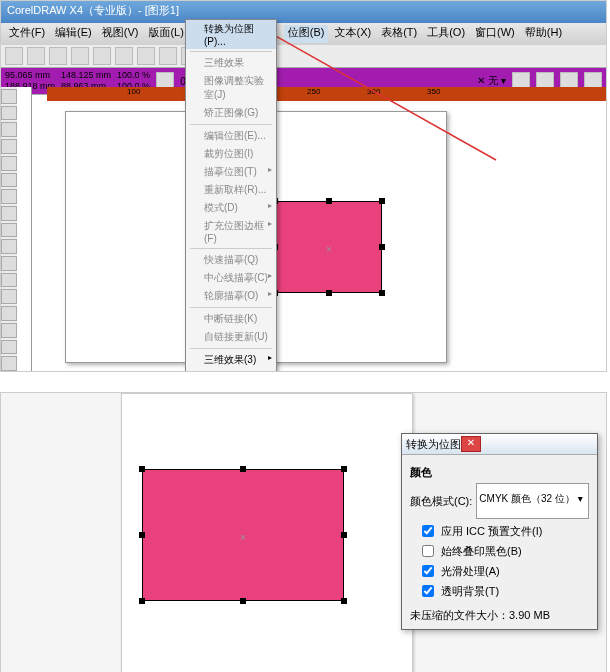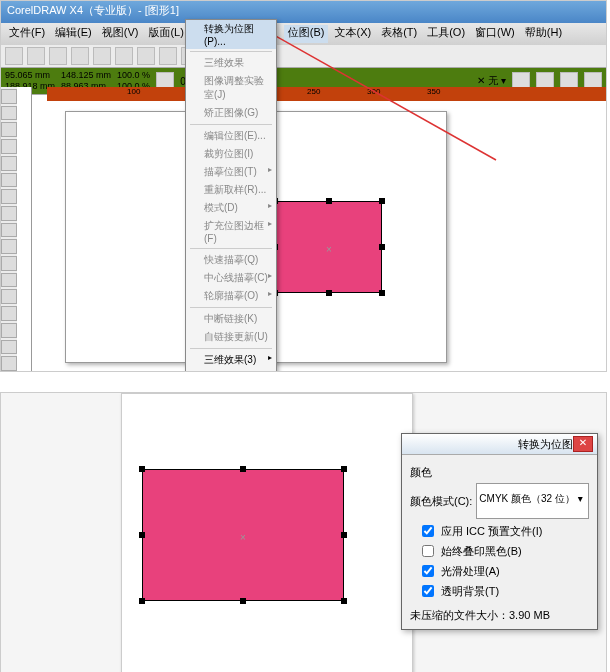--- a/index.html
+++ b/index.html
@@ -5,21 +5,21 @@
 body{margin:0;font-family:"Microsoft YaHei",SimSun,sans-serif;font-size:11px;background:#fff;color:#000}
 .screenshot{border:1px solid #ccc}
 .top-sc{width:605px;height:370px;position:relative;overflow:hidden}
 .bottom-sc{width:605px;height:280px;position:relative;margin-top:20px;overflow:hidden}
 
 .titlebar{height:18px;background:linear-gradient(#6fa8dc,#4a86c7);color:#fff;padding:2px 6px;font-size:11px}
 .menubar{height:18px;background:linear-gradient(#e8e8e8,#d0d0d0);display:flex;padding:2px 4px;gap:2px;font-size:11px}
 .menubar span{padding:0 4px}
 .toolbar1{height:22px;background:#ececec;border-bottom:1px solid #aaa;display:flex;align-items:center;gap:4px;padding:0 4px}
 .tb-icon{width:16px;height:16px;background:#ddd;border:1px solid #bbb}
-.toolbar2{height:26px;background:#4d7c0f;border-bottom:1px solid #aaa;display:flex;align-items:center;gap:6px;padding:0 4px;font-size:10px}
+.toolbar2{height:26px;background:#a21caf;border-bottom:1px solid #aaa;display:flex;align-items:center;gap:6px;padding:0 4px;font-size:10px}
 .coord-box{display:flex;flex-direction:column;font-size:9px;line-height:11px}
 .ruler-h{height:14px;background:#c2410c;border-bottom:1px solid #be185d;position:absolute;top:86px;left:46px;right:0}
 .ruler-v{width:14px;background:#fff;border-right:1px solid #999;position:absolute;top:86px;left:16px;bottom:0}
 .toolbox{width:16px;background:#ececec;position:absolute;top:86px;left:0;bottom:0;display:flex;flex-direction:column;gap:2px;padding-top:2px}
 .tool{width:14px;height:14px;background:#ddd;border:1px solid #aaa;margin:0 auto}
 .canvas-area{position:absolute;top:100px;left:44px;right:0;bottom:0;background:#fff}
 .page{position:absolute;top:10px;left:20px;width:380px;height:250px;background:#fff;box-shadow:2px 2px 4px rgba(0,0,0,0.3);border:1px solid #999}
 .pink-rect{position:absolute;width:105px;height:90px;background:#e8417c;border:1px solid #000}
 .pink-rect.top{top:100px;left:230px}
 .handle{position:absolute;width:6px;height:6px;background:#000}
@@ -32,29 +32,29 @@
 .dd-sep{height:1px;background:#ccc;margin:2px 4px}
 .dd-arrow{position:absolute;right:4px;top:2px;font-size:8px}
 
 .arrow-line{position:absolute;top:24px;left:255px;width:250px;height:140px;pointer-events:none}
 
 .canvas-area2{position:absolute;inset:0;background:#f5f5f5}
 .page2{position:absolute;top:0;left:120px;width:290px;height:280px;background:#fff;border:1px solid #ccc;box-shadow:1px 1px 3px rgba(0,0,0,0.2)}
 .pink-rect.bottom{top:75px;left:20px;width:200px;height:130px}
 
 .dialog{position:absolute;top:40px;right:8px;width:195px;background:#f0f0f0;border:1px solid #666;box-shadow:2px 2px 6px rgba(0,0,0,0.3);font-size:11px}
-.dlg-title{height:20px;background:linear-gradient(#fff,#d8e4f0);display:flex;align-items:center;justify-content:flex-end;padding:0 4px;border-bottom:1px solid #aaa}
+.dlg-title{height:20px;background:linear-gradient(#fff,#d8e4f0);display:flex;align-items:center;justify-content:flex-start;padding:0 4px;border-bottom:1px solid #aaa}
 .dlg-close{width:18px;height:14px;background:#d44;color:#fff;text-align:center;line-height:12px;font-size:10px;border:1px solid #a22}
 .dlg-body{padding:6px 8px}
 .dlg-row{display:flex;align-items:center;margin:3px 0;gap:4px}
 .dlg-label{min-width:60px}
 .dlg-input{height:16px;border:1px solid #7a9;background:#fff;padding:0 2px;font-size:10px}
 .dlg-input.sel{background:#3875d7;color:#fff;width:46px}
 .dlg-select{height:18px;border:1px solid #999;background:#fff;padding:8px 2px;font-size:10px;flex:1}
-.dlg-section{font-weight:normal;margin:4px 0 2px}
+.dlg-section{font-weight:bold;margin:4px 0 2px}
 .dlg-check{display:flex;align-items:center;gap:4px;margin:2px 0 2px 8px}
 .dlg-check input{width:12px;height:12px}
 .dlg-spinner{display:inline-block;width:10px;height:16px;border:1px solid #999;background:#eee;font-size:6px;text-align:center;line-height:7px}
 </style>
 </head>
 <body>
 
 <div class="screenshot top-sc">
   <div class="titlebar">
     <span>CorelDRAW X4（专业版）- [图形1]</span>

